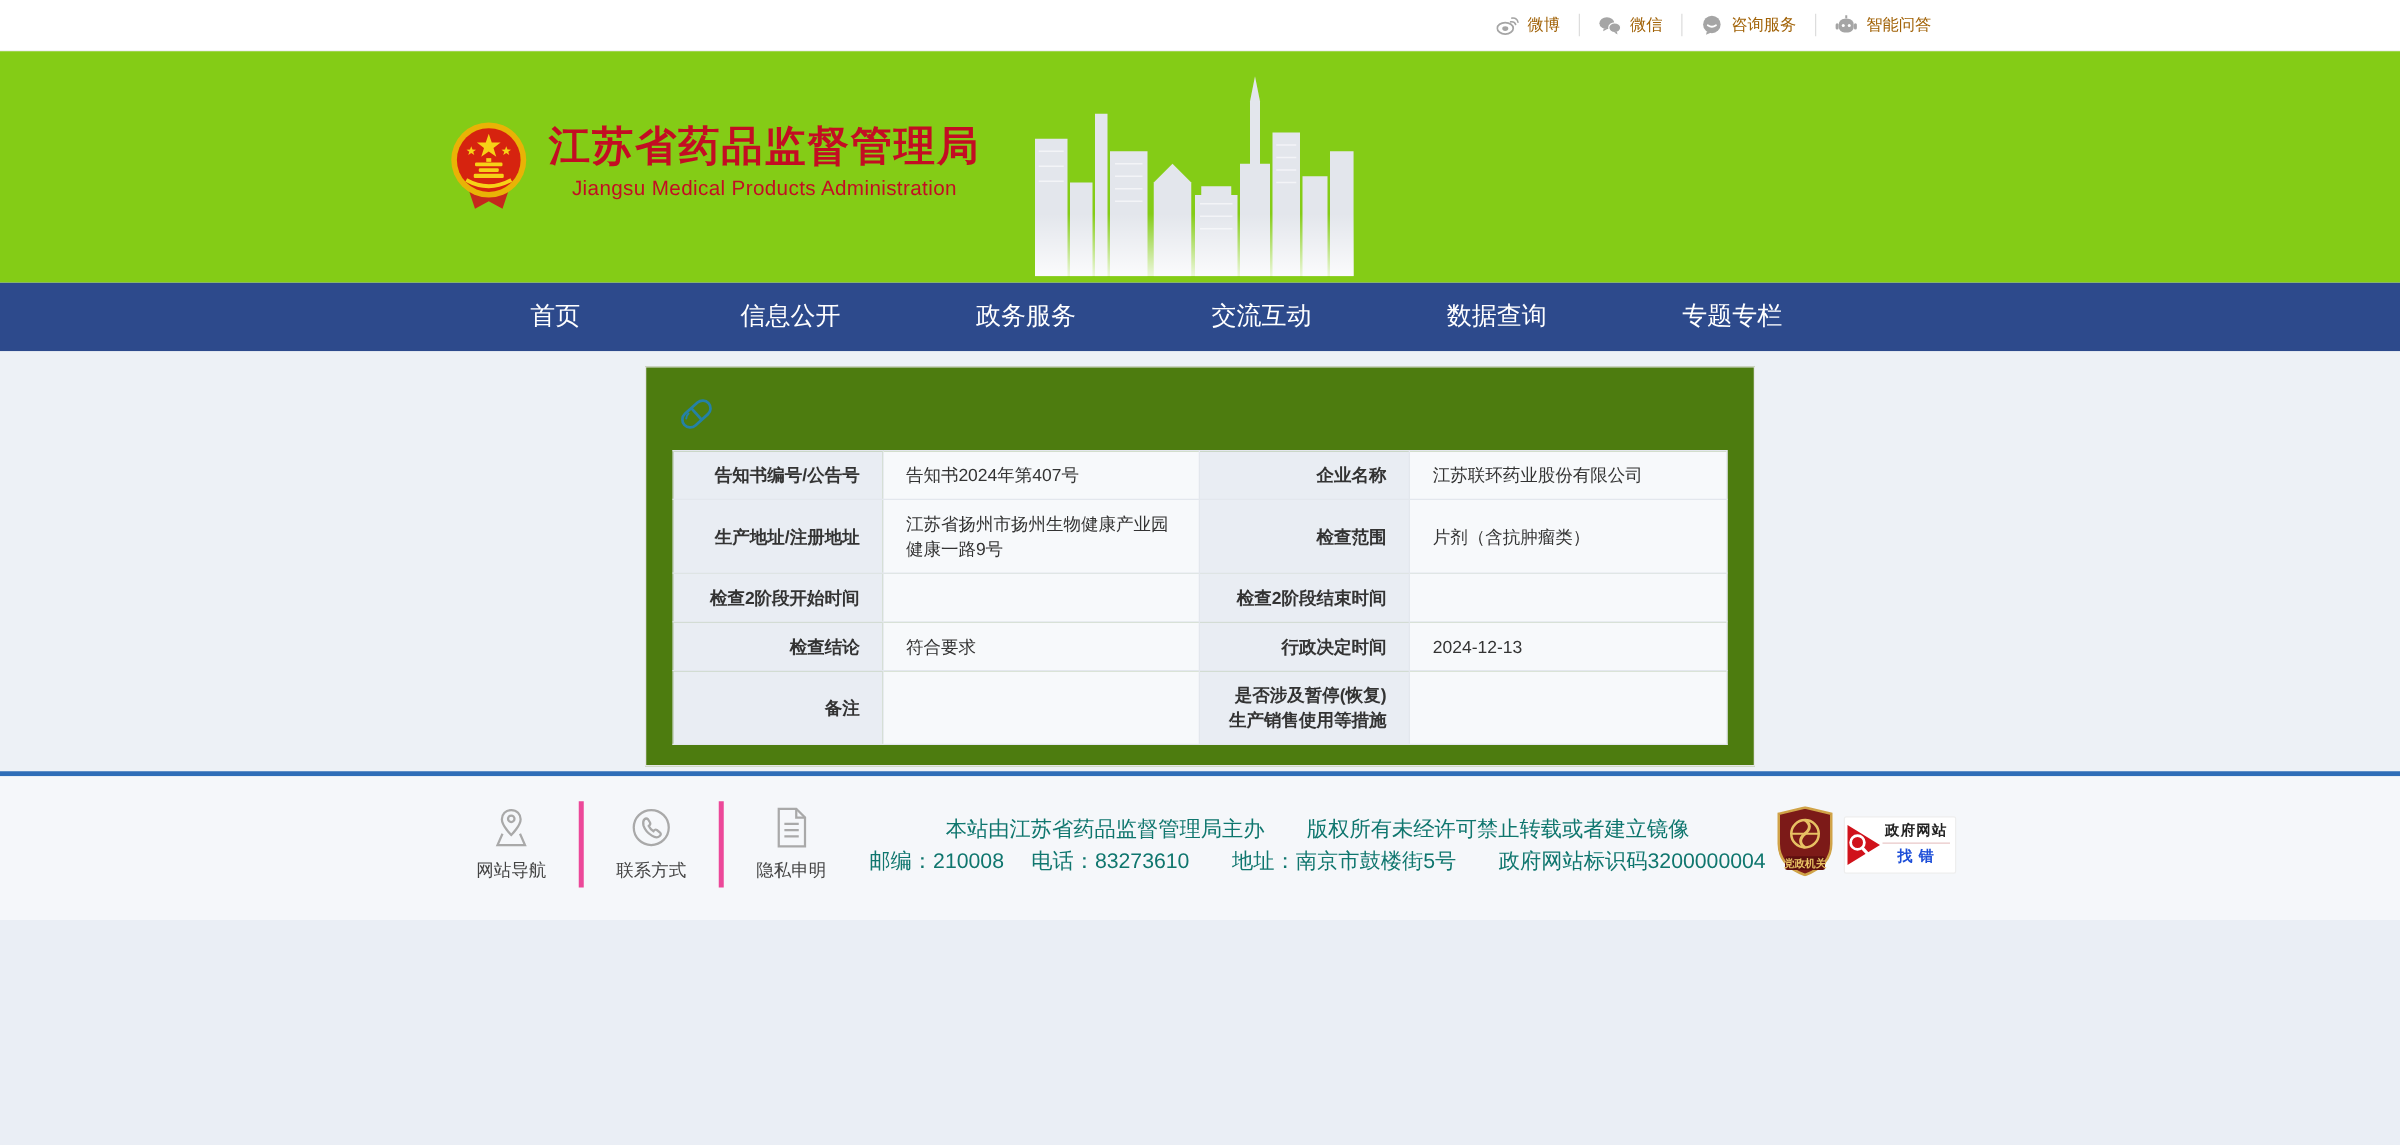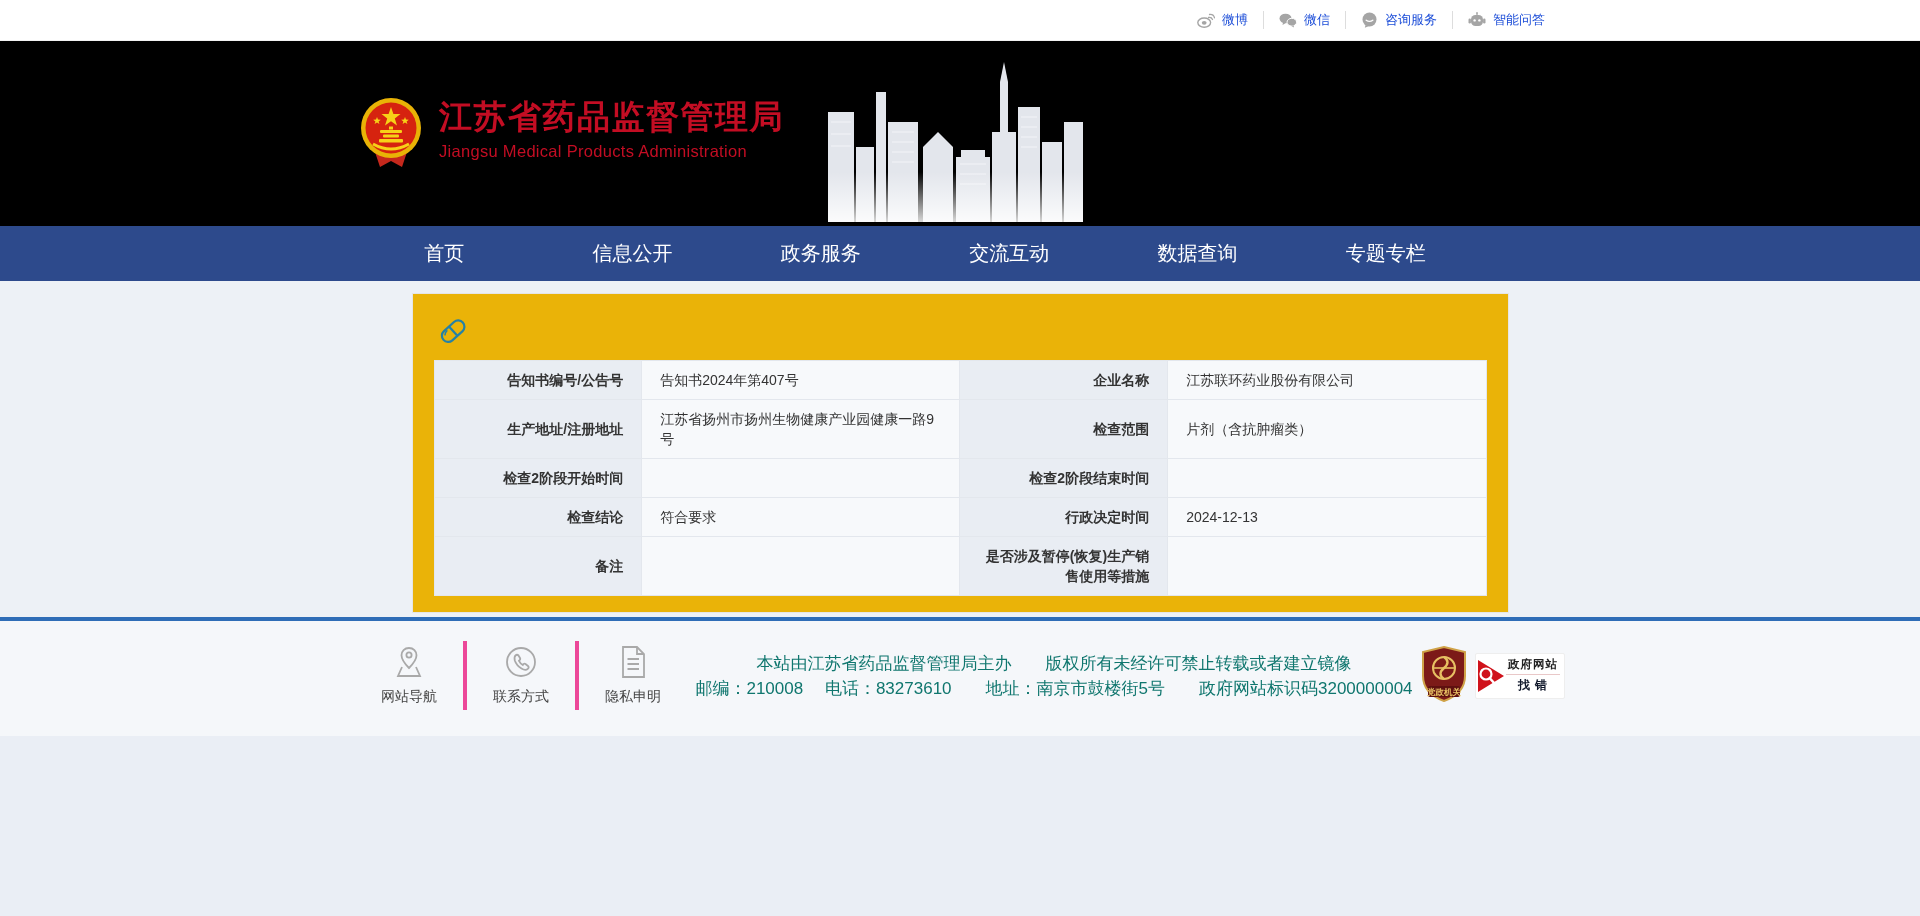--- a/index.html
+++ b/index.html
@@ -2,43 +2,43 @@
 <html><head>
 <meta charset="utf-8">
 <style>
   html,body{margin:0;padding:0;}
   body{width:1920px;height:916px;background:#eaeef5;font-family:"Liberation Sans","DejaVu Sans",sans-serif;overflow:hidden;}
   .page{width:1920px;height:916px;position:relative;}
 
   
   .topbar{height:40px;background:#ffffff;border-bottom:1px solid #f2f2f2;}
   .topbar-inner{width:1200px;margin:0 auto;height:100%;display:flex;justify-content:flex-end;align-items:center;}
-  .toplink{display:flex;align-items:center;gap:7px;color:#1d4ed8;font-size:13px;padding:0 15px;cursor:pointer;height:18px;}
+  .toplink{display:flex;align-items:center;gap:7px;color:#a16207;font-size:13px;padding:0 15px;cursor:pointer;height:18px;}
   .toplink + .toplink{border-left:1px solid #ddd;}
   .toplink svg{display:block;}
 
   
-  .header{height:185px;background:#000000;position:relative;overflow:hidden;}
+  .header{height:185px;background:#84cc16;position:relative;overflow:hidden;text-align:center;}
   .header-inner{width:1200px;margin:0 auto;height:100%;position:relative;}
   .brand{position:absolute;left:0;top:56px;display:flex;align-items:flex-start;gap:17px;}
   .brand-title{color:#c30d23;font-size:33px;font-weight:bold;letter-spacing:1.5px;line-height:40px;}
   .brand-sub{color:#c30d23;font-size:16.5px;margin-top:5px;letter-spacing:0.3px;}
   .skyline{position:absolute;left:468px;bottom:0;}
 
   
   .navbar{height:55px;background:#2d4a8c;}
   .nav-inner{width:1130px;margin:0 auto 0 350px;height:100%;display:flex;}
   .nav-item{flex:1;text-align:center;line-height:55px;color:#ffffff;font-size:20px;cursor:pointer;}
 
   
   .content{background:#edf1f6;padding-top:12px;}
   .breadcrumb{width:1000px;margin:0 auto;font-size:13px;color:#666;padding:2px 0 10px;}
   .breadcrumb a{color:#666;text-decoration:none;cursor:pointer;}
   .crumb-sep{margin:0 5px;color:#888;}
-  .card{width:1097px;margin:0 auto;background:#eab308;border:1px solid #e6e6e6;box-sizing:border-box;padding:18px 21px 16px;}
+  .card{width:888px;margin:0 auto;background:#4d7c0f;border:1px solid #e6e6e6;box-sizing:border-box;padding:18px 21px 16px;}
   .pill-wrap{margin:2px 0 12px 2px;height:34px;}
 
   table.detail{width:100%;border-collapse:collapse;table-layout:fixed;}
   table.detail td{border:1px solid #e3e7ed;padding:9px 18px;font-size:14px;color:#333;line-height:20px;vertical-align:middle;}
   td.lbl{width:19%;background:#e9edf3;font-weight:bold;text-align:right;}
   td.val{width:31%;background:#f7f9fb;text-align:left;}
 
   .divider-line{height:4px;background:#2f6db7;margin-top:4px;}
 
   
@@ -47,21 +47,21 @@
   .quick-links{display:flex;align-items:stretch;}
   .ql-item{padding:4px 26px;text-align:center;cursor:pointer;}
   .ql-item + .ql-item{border-left:4px solid #ec4899;}
   .ql-item .ql-icon{height:34px;display:flex;align-items:flex-end;justify-content:center;}
   .ql-label{margin-top:9px;font-size:14px;color:#444;}
   .footer-text{flex:1;text-align:center;font-size:17px;color:#0f766e;line-height:25px;padding:0 8px;}
   .badges{display:flex;align-items:center;gap:8px;}
   .badge-zhaocuo{width:88px;height:44px;background:#ffffff;border:1px solid #eee;display:flex;align-items:center;border-radius:2px;cursor:pointer;}
   .zc-text{flex:1;text-align:center;}
   .zc-top{font-size:11.5px;font-weight:bold;color:#222;letter-spacing:1px;border-bottom:1px solid #e9c8c8;padding-bottom:2px;margin:0 4px 2px 0;}
-  .zc-bottom{font-size:12px;font-weight:bold;color:#0f172a;letter-spacing:5px;}
+  .zc-bottom{font-size:12px;font-weight:bold;color:#1d4ed8;letter-spacing:5px;}
   .bottom-fill{height:144px;background:#eaeef5;}
 </style>
 </head>
 <body>
 
 <div class="page">
 
   <div class="topbar">
     <div class="topbar-inner">
       <div class="toplink">

